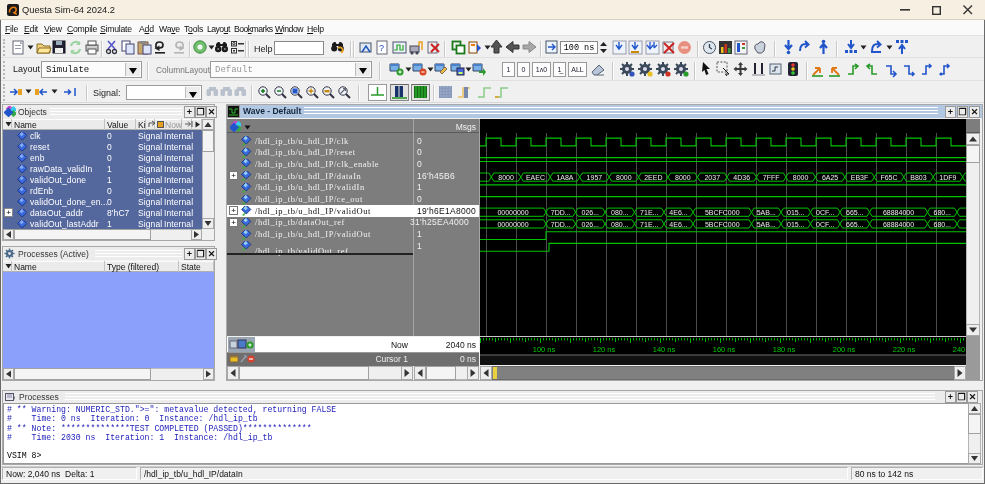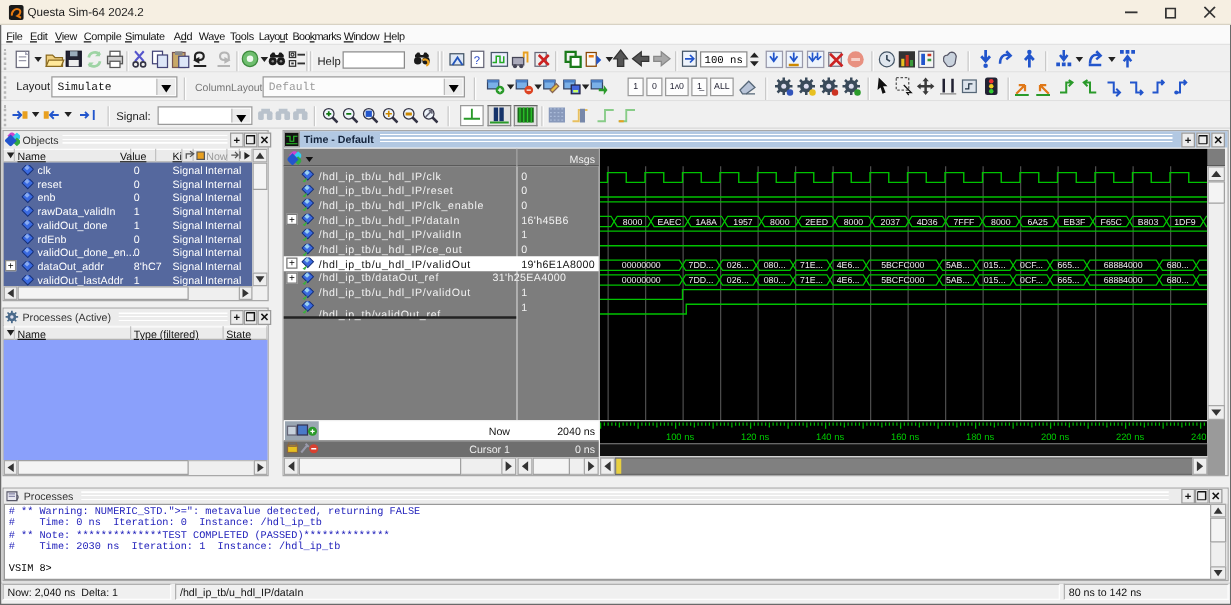--- a/index.html
+++ b/index.html
@@ -14,25 +14,25 @@
 .grip{position:absolute;width:3px;border-left:2px dotted #b8b8b8;}
 .lbl{position:absolute;font-size:9px;color:#222;}
 .inp{position:absolute;background:#fff;border:1px solid #8a8a8a;}
 .combo{position:absolute;background:#fcfcfc;border:1px solid #9a9a9a;font-family:"Liberation Mono",monospace;font-size:9px;color:#111;}
 .cbtn{position:absolute;right:1px;top:1px;bottom:1px;width:15px;background:#ececec;border-left:1px solid #bbb;}
 .cbtn:after{content:"";position:absolute;left:3px;top:5px;border:4px solid transparent;border-top:6px solid #000;}
 .panel{position:absolute;background:#f0f0f0;border:1px solid #a8a8a8;}
 .stripes{position:absolute;top:3px;height:9px;background:repeating-linear-gradient(180deg,#ffffff 0 1px,rgba(0,0,0,0) 1px 3px);}
 .pbtn{position:absolute;top:1px;width:11px;height:12px;background:#ececec;border:1px solid #9a9a9a;font-size:9px;line-height:10px;text-align:center;color:#111;font-weight:bold;}
 .colhdr{position:absolute;background:#ebebeb;border-bottom:1px solid #b0b0b0;border-top:1px solid #fdfdfd;}
-.cell{position:absolute;top:0;bottom:0;border-right:1px solid #c2c2c2;font-size:8.5px;color:#111;padding:1px 0 0 2px;text-decoration:underline;}
+.cell{position:absolute;top:0;bottom:0;border-right:1px solid #c2c2c2;font-size:8.5px;color:#111;padding:1px 0 0 2px;}
 .objrow{position:absolute;color:#fff;font-size:8.5px;letter-spacing:0.1px;}
 .sbtn{position:absolute;background:#eee;border:1px solid #a8a8a8;display:flex;align-items:center;justify-content:center;overflow:hidden;}
 .thumb{position:absolute;background:#f4f4f4;border:1px solid #a0a0a0;}
-.wname{position:absolute;color:#f2f2f2;font-size:8.5px;letter-spacing:0.55px;white-space:nowrap;}
+.wname{position:absolute;color:#f2f2f2;font-size:8.5px;letter-spacing:0.55px;white-space:nowrap;font-family:Liberation Serif, serif;}
 .wval{position:absolute;color:#f2f2f2;font-size:8.5px;letter-spacing:0.3px;white-space:nowrap;}
 .mono{font-family:"Liberation Mono",monospace;}
 .tl{position:absolute;font-size:8.2px;white-space:pre;color:#2222bb;font-family:"Liberation Mono",monospace;}
 .scell{position:absolute;top:1px;height:13px;background:#f0f0f0;border:1px solid #b0b0b0;border-bottom-color:#fdfdfd;border-right-color:#fdfdfd;font-size:8.5px;color:#111;padding:1px 0 0 3px;}
 </style></head><body>
 
 <div class="abs titlebar" style=""></div>
 <svg class="abs" style="left:7px;top:4px" width="12" height="12" viewBox="0 0 12 12">
     <rect width="12" height="12" rx="2" fill="#1a1a1a"></rect>
     <path d="M2.5 8.5 C2 5,5 2.5,8 3.5 C10 4.5,9.5 7.5,7 8.8 L9.8 10.2" stroke="#e87a10" stroke-width="1.6" fill="none"></path>
@@ -526,21 +526,21 @@
 <div class="abs" style="left:18px;top:107px;font-size:8.5px;color:#333">Objects</div>
 <div class="abs stripes" style="left:50px;top:108px;width:132px;height:7px"></div>
 <div class="abs pbtn" style="left:184px;top:106px">+</div>
 <div class="abs pbtn" style="left:195px;top:106px">❐</div>
 <div class="abs pbtn" style="left:206px;top:106px">✕</div>
 <div class="abs colhdr" style="left:3px;top:119px;width:200px;height:11px"></div>
 <div class="abs cell" style="left:3px;top:119px;width:9px;height:11px"><svg width="7" height="7" viewBox="0 0 7 7" style="margin-top:1px">
       <path d="M0.5 1 H6.5 L3.5 5.5 Z" fill="#222"></path>
     </svg></div>
 <div class="abs cell" style="left:12px;top:119px;width:93px;height:11px">Name</div>
-<div class="abs cell" style="left:94px;top:119px;width:31px;height:11px">Value</div>
+<div class="abs cell" style="left:105px;top:119px;width:31px;height:11px">Value</div>
 <div class="abs cell" style="left:136px;top:119px;width:10px;height:11px">Ki</div>
 <div class="abs cell" style="left:146px;top:119px;width:9px;height:11px"><svg width="8" height="8" viewBox="0 0 8 8">
       <path d="M1 7 V3 H6 M4 1 L7 3 L4 5.5" stroke="#555" fill="none"></path>
     </svg></div>
 <div class="abs cell" style="left:155px;top:119px;width:27px;height:11px"><svg width="7" height="7" viewBox="0 0 7 7" style="margin-top:1px">
       <rect width="6" height="6" x="0.5" y="0.5" fill="#e8a020" stroke="#555"></rect>
     </svg><span style="color:#999;position:absolute;left:10px;top:1px">Now</span></div>
 <div class="abs cell" style="left:182px;top:119px;width:10px;height:11px"><svg width="9" height="8" viewBox="0 0 9 8">
       <path d="M1 4 H6 M4 1.5 L6.5 4 L4 6.5 M8 1 V7" stroke="#555" fill="none"></path>
     </svg></div>
@@ -677,21 +677,21 @@
       <path d="M7 5 L2 1.5 V8.5 Z" fill="#333"></path>
     </svg>
   </div>
 <div class="abs panel" style="left:226px;top:104px;width:757px;height:277px"></div>
 <div class="abs" style="left:227px;top:105px;width:755px;height:13px;background:#b2c8e2"></div>
 <div class="abs" style="left:227px;top:105px;width:13px;height:13px;background:#e8e8e8;border:1px solid #999"></div>
 <svg class="abs" style="left:228px;top:106px" width="11" height="11" viewBox="0 0 11 11">
     <rect width="11" height="11" fill="#111"></rect>
     <path d="M1 3 H4 V7 H7 V3 H10 M1 9 H10" stroke="#2ac82a" stroke-width="0.9" fill="none"></path>
   </svg>
-<div class="abs" style="left:243px;top:106px;font-size:8.5px;color:#14243c;font-weight:bold">Time - Default</div>
+<div class="abs" style="left:243px;top:106px;font-size:8.5px;color:#14243c;font-weight:bold">Wave - Default</div>
 <div class="abs stripes" style="left:304px;top:107px;width:634px;height:9px"></div>
 <div class="abs pbtn" style="left:945px;top:106px">+</div>
 <div class="abs pbtn" style="left:957px;top:106px">❐</div>
 <div class="abs pbtn" style="left:969px;top:106px">✕</div>
 <div class="abs" style="left:227px;top:119px;width:753px;height:14px;background:#7d7d7d;border-bottom:1px solid #5a5a5a"></div>
 <svg class="abs" style="left:230px;top:121px" width="11" height="11" viewBox="0 0 11 11">
     <rect x="2.5" y="0" width="6" height="6" transform="rotate(45 5.5 3)" fill="#cc44cc"></rect>
     <rect x="6" y="1" width="5" height="5" transform="rotate(45 8.5 3.5)" fill="#33ccee"></rect>
     <rect x="6" y="5" width="5" height="5" transform="rotate(45 8.5 7.5)" fill="#33aa44"></rect>
     <rect x="0.5" y="3" width="7" height="7" transform="rotate(45 4 6.5)" fill="#2255cc"></rect>
@@ -756,21 +756,21 @@
   </svg>
 <div class="abs wname" style="left:255px;top:205.7px;color:#111">/hdl_ip_tb/u_hdl_IP/validOut</div>
 <div class="abs wval" style="left:417px;top:205.7px;color:#111">19'h6E1A8000</div>
 <div class="abs" style="left:229px;top:217.89999999999998px;width:9px;height:9px;background:#fff;border:1px solid #777;font-size:8px;line-height:7px;text-align:center;color:#000">+</div>
 <svg class="abs" style="left:241px;top:217.89999999999998px" width="11" height="10" viewBox="0 0 11 10">
     <rect x="2" y="0" width="6.5" height="6.5" transform="rotate(45 5 3.3)" fill="#3a6ae0" stroke="#16307a" stroke-width="0.8"></rect>
     <rect x="3.2" y="0.5" width="3" height="3" transform="rotate(45 4.5 2)" fill="#9ad0f0"></rect>
     <path d="M1 9 L5 6 L3 10 Z" fill="#3ab03a"></path>
   </svg>
 <div class="abs wname" style="left:255px;top:217.39999999999998px;color:#f2f2f2">/hdl_ip_tb/dataOut_ref</div>
-<div class="abs wval" style="left:394px;top:217.39999999999998px;color:#f2f2f2">31'h25EA4000</div>
+<div class="abs wval" style="left:410px;top:217.39999999999998px;color:#f2f2f2">31'h25EA4000</div>
 <svg class="abs" style="left:241px;top:229.6px" width="11" height="10" viewBox="0 0 11 10">
     <rect x="2" y="0" width="6.5" height="6.5" transform="rotate(45 5 3.3)" fill="#3a6ae0" stroke="#16307a" stroke-width="0.8"></rect>
     <rect x="3.2" y="0.5" width="3" height="3" transform="rotate(45 4.5 2)" fill="#9ad0f0"></rect>
     <path d="M1 9 L5 6 L3 10 Z" fill="#3ab03a"></path>
   </svg>
 <div class="abs wname" style="left:255px;top:229.1px;color:#f2f2f2">/hdl_ip_tb/u_hdl_IP/validOut</div>
 <div class="abs wval" style="left:417px;top:229.1px;color:#f2f2f2">1</div>
 <svg class="abs" style="left:241px;top:241.3px" width="11" height="10" viewBox="0 0 11 10">
     <rect x="2" y="0" width="6.5" height="6.5" transform="rotate(45 5 3.3)" fill="#3a6ae0" stroke="#16307a" stroke-width="0.8"></rect>
     <rect x="3.2" y="0.5" width="3" height="3" transform="rotate(45 4.5 2)" fill="#9ad0f0"></rect>

